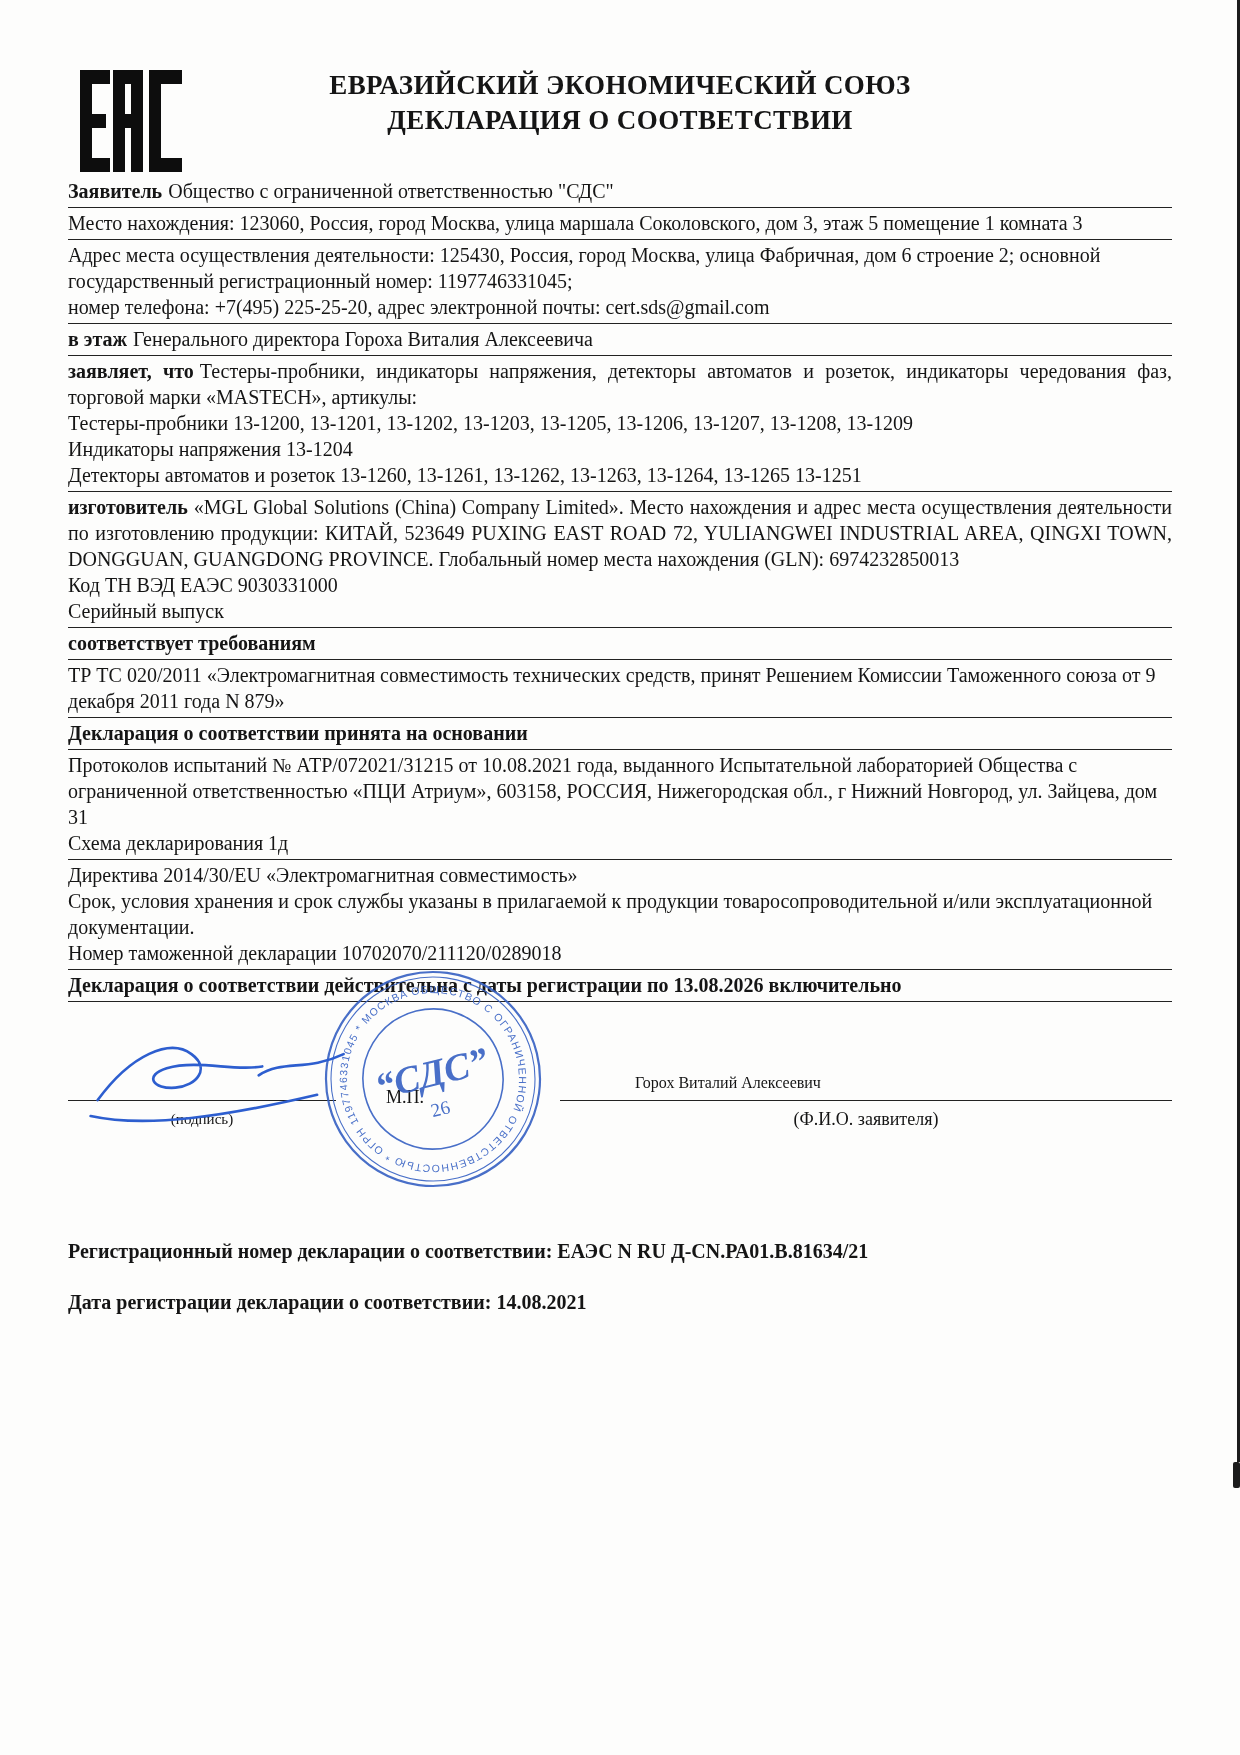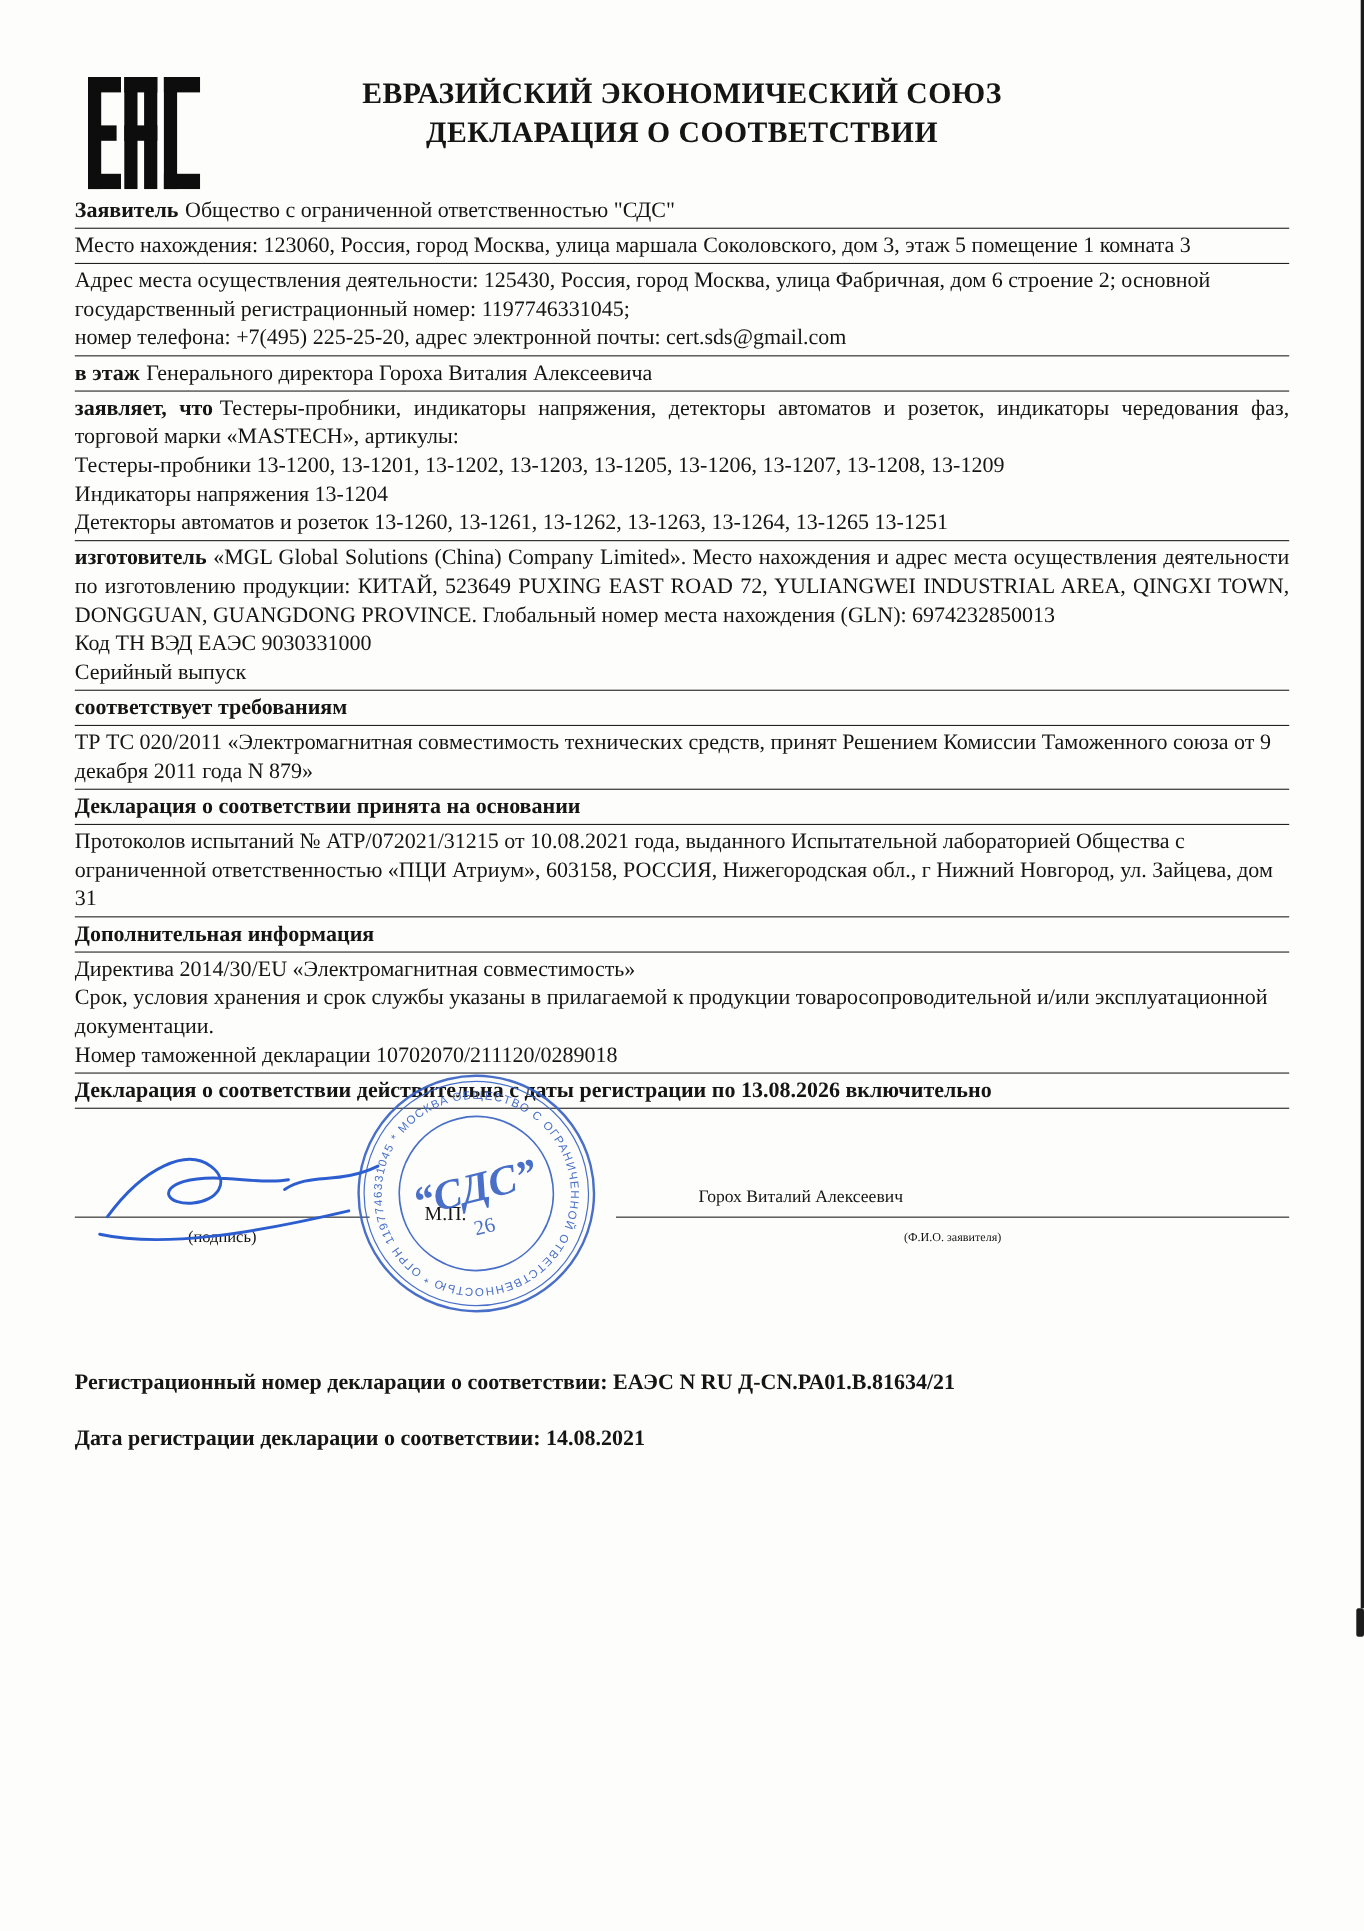--- a/index.html
+++ b/index.html
@@ -32,21 +32,21 @@
 
   .sig-area { position:relative; height:212px; }
   .signature-svg { position:absolute; left:10px; top:22px; width:280px; height:115px; z-index:3; }
   .sig-line-left { position:absolute; left:0; top:98px; width:268px; border-bottom:1.7px solid #222; }
   .sig-caption-left { position:absolute; left:0; top:104px; width:268px; text-align:center; font-size:15px; }
   .mp-label { position:absolute; left:318px; top:82px; font-size:18px; z-index:1; }
   .stamp { position:absolute; left:250px; top:-38px; width:230px; height:230px;
            transform:rotate(-14deg); opacity:0.92; z-index:2; }
   .signer-name { position:absolute; left:567px; top:28px; font-size:16px;margin-top:40px; }
   .sig-line-right { position:absolute; left:492px; top:98px; width:612px; border-bottom:1.7px solid #222; }
-  .sig-caption-right { position:absolute; left:492px; top:104px; width:612px; text-align:center; font-size:11px; }
+  .sig-caption-right { position:absolute; left:492px; top:104px; width:612px; text-align:center; font-size:18px; }
 
   .bottom-row { font-weight:bold; font-size:20px; }
   .bottom-row.first { margin-top:22px; }
   .bottom-row.second { margin-top:20px; }
 </style>
 </head>
 <body>
 
 <div class="page">
 
@@ -116,23 +116,23 @@
       </div>
 
       <div class="row ruled b">соответствует требованиям</div>
 
       <div class="row ruled">ТР ТС 020/2011 «Электромагнитная совместимость технических средств, принят Решением Комиссии Таможенного союза от 9 декабря 2011 года N 879»</div>
 
       <div class="row ruled b">Декларация о соответствии принята на основании</div>
 
       <div class="row ruled">
         <div>Протоколов испытаний № АТР/072021/31215 от 10.08.2021 года, выданного Испытательной лабораторией Общества с ограниченной ответственностью «ПЦИ Атриум», 603158, РОССИЯ, Нижегородская обл., г Нижний Новгород, ул. Зайцева, дом 31</div>
+        <div>Схема декларирования 1д</div>
       </div>
 
-      <div class="row ruled b">Дополнительная информация</div>
 
       <div class="row ruled">
         <div>Директива 2014/30/EU «Электромагнитная совместимость»</div>
         <div>Срок, условия хранения и срок службы указаны в прилагаемой к продукции товаросопроводительной и/или эксплуатационной документации.</div>
         <div>Номер таможенной декларации 10702070/211120/0289018</div>
       </div>
 
       <div class="row ruled b">Декларация о соответствии действительна с даты регистрации по 13.08.2026 включительно</div>
 
       <div class="sig-area">

